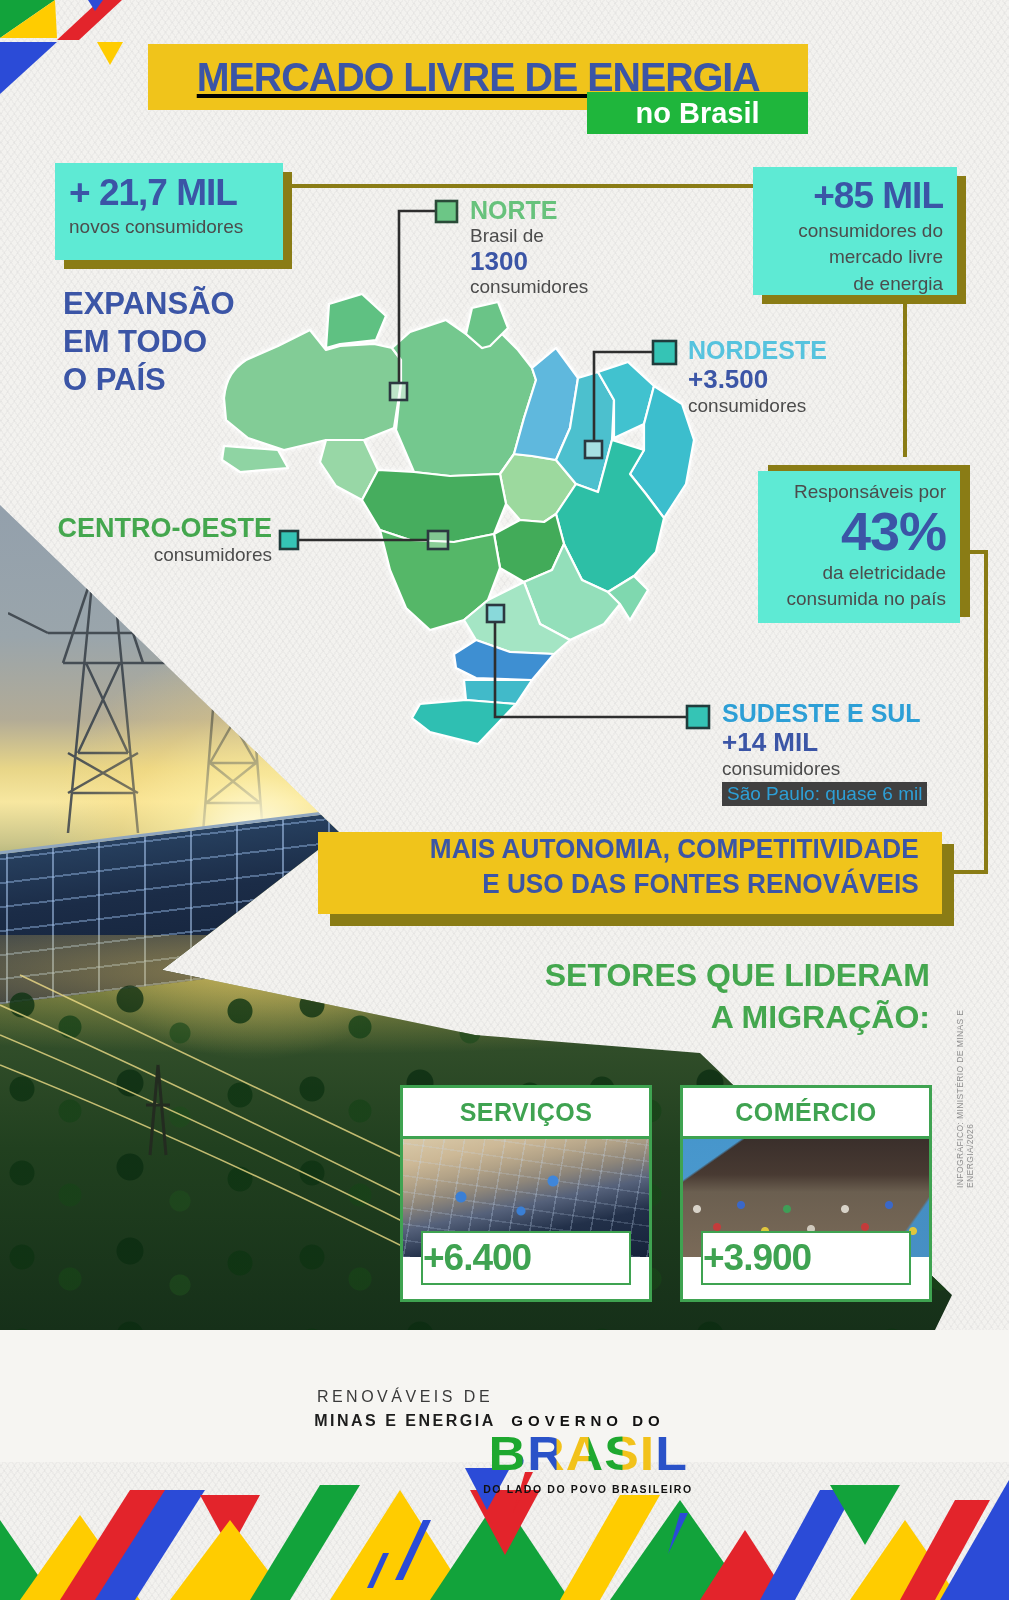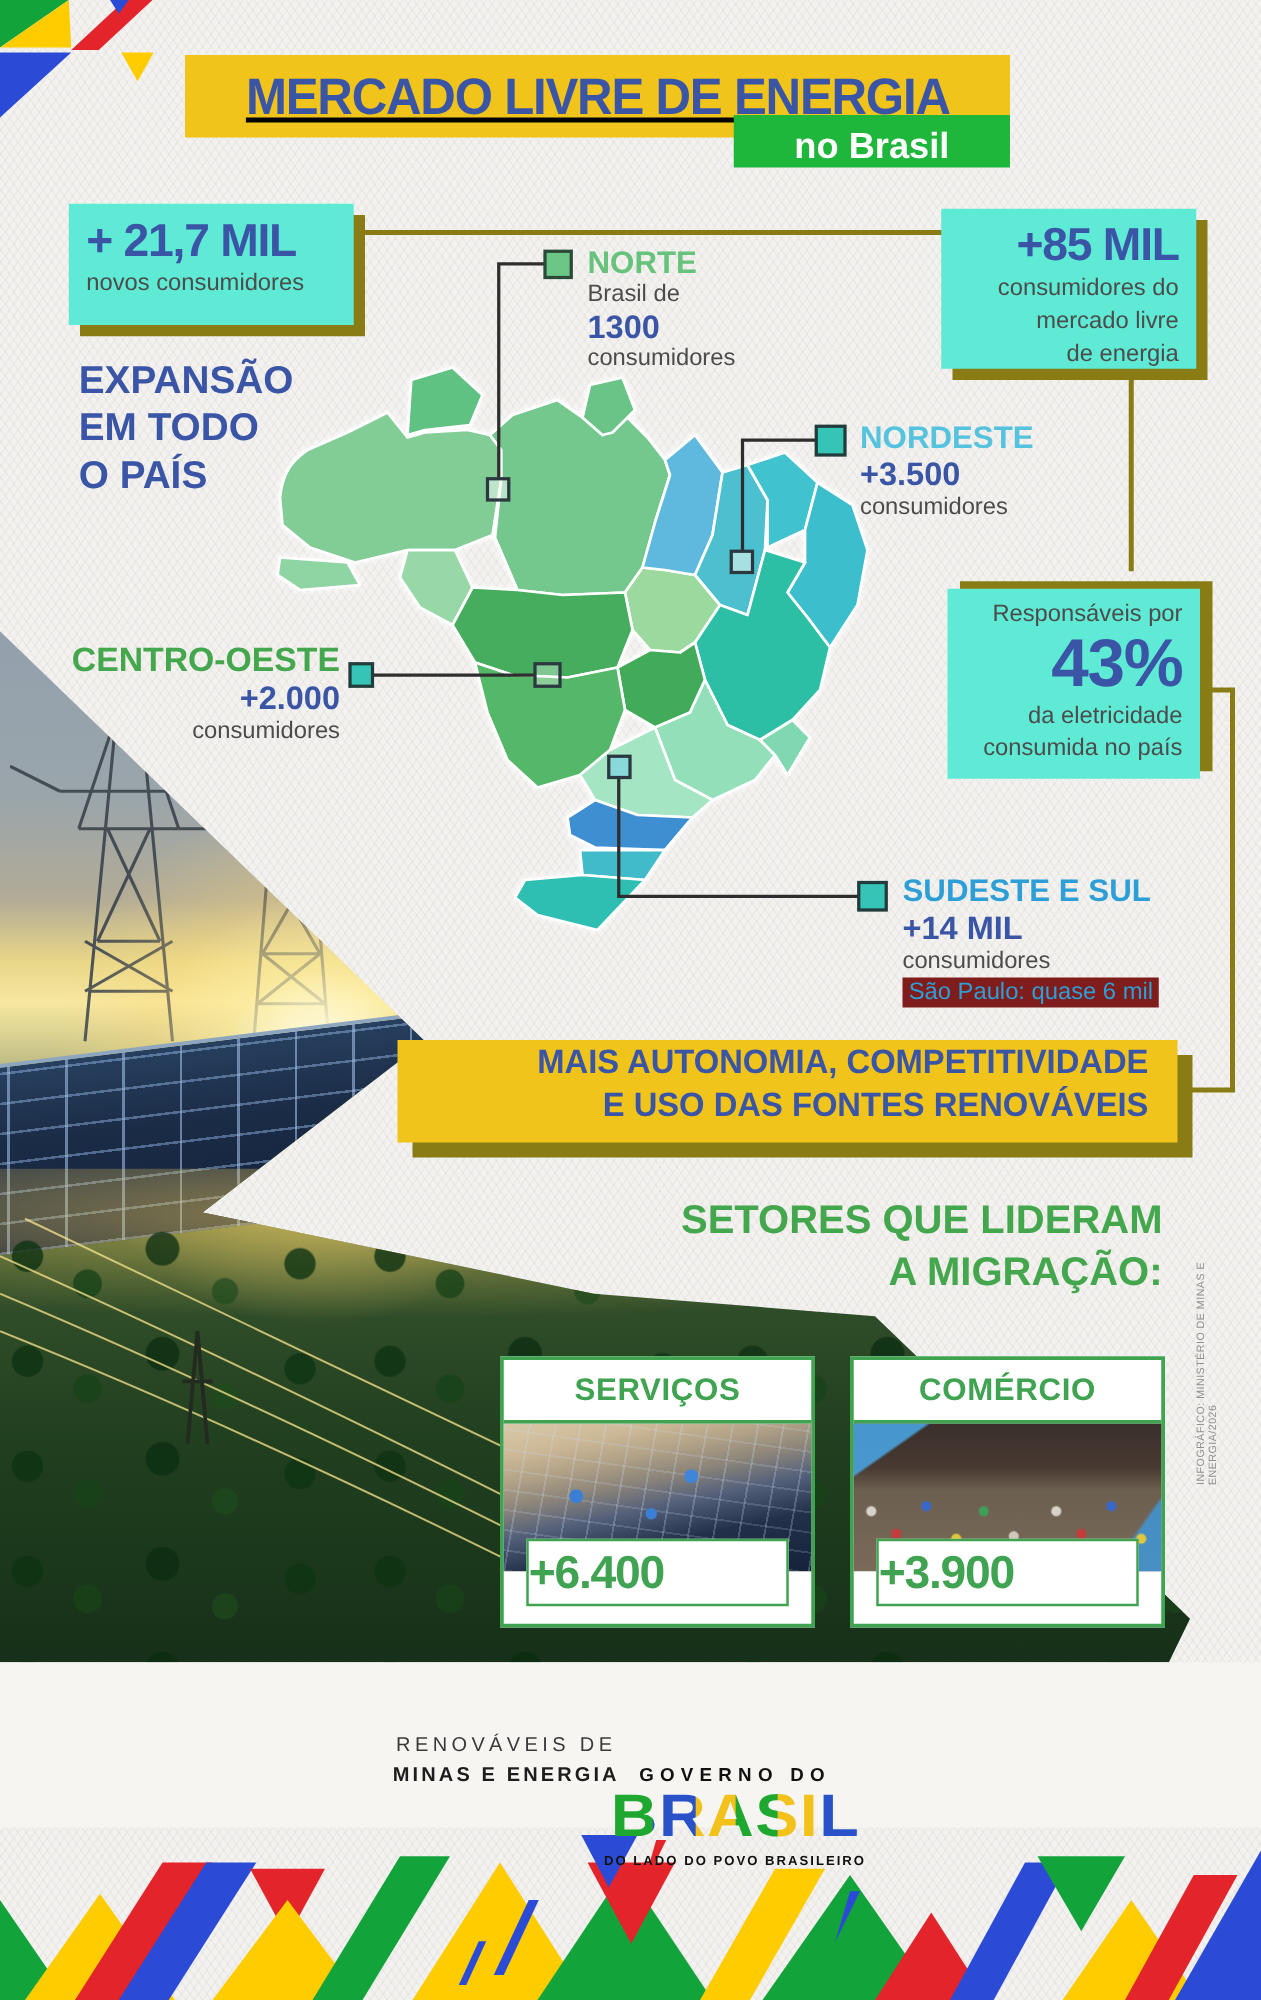--- a/index.html
+++ b/index.html
@@ -37,21 +37,21 @@
 
   
   .deco-top{left:0;top:0;z-index:5;}
   .deco-bottom{left:0;top:1458px;z-index:1;}
 
   
   .title-banner{left:148px;top:44px;width:660px;height:66px;background:#f0c41b;z-index:4;
     display:flex;align-items:center;justify-content:center;text-decoration:underline;}
   .title-banner span{font-size:41px;font-weight:800;color:#3b55a6;letter-spacing:-1px;transform:scaleX(.96);white-space:nowrap;}
   .sub-banner{left:587px;top:92px;width:221px;height:42px;background:#1fb63c;z-index:5;
-    display:flex;align-items:flex-end;justify-content:center;}
+    display:flex;align-items:center;justify-content:center;}
   .sub-banner span{font-size:29px;font-weight:800;color:#fff;}
 
   
   .ybox{background:#5eead4;z-index:4;}
   .yshadow{background:#8a7c15;z-index:3;}
   .box-new{left:55px;top:163px;width:228px;height:97px;padding:10px 14px;box-sizing:border-box;}
   .box-new .val{font-size:37px;font-weight:800;color:#3b55a6;letter-spacing:-1px;line-height:1.1;}
   .box-new .lab{font-size:19px;color:#4c4c4c;margin-top:2px;}
   .box-total{left:753px;top:167px;width:204px;height:128px;padding:8px 14px;box-sizing:border-box;text-align:right;}
   .box-total .val{font-size:37px;font-weight:800;color:#3b55a6;letter-spacing:-1px;line-height:1.15;}
@@ -74,21 +74,21 @@
   .rgn .val{font-size:26px;font-weight:800;color:#3b55a6;}
   .rgn .lab{font-size:19px;color:#4c4c4c;}
   .rgn-norte{left:470px;top:196px;}
   .rgn-norte .name{color:#67c27c;}
   .rgn-nordeste{left:688px;top:336px;}
   .rgn-nordeste .name{color:#56c3de;}
   .rgn-centro{left:40px;top:513px;width:232px;text-align:right;}
   .rgn-centro .name{color:#44a74e;font-size:27px;}
   .rgn-sudeste{left:722px;top:699px;}
   .rgn-sudeste .name{color:#2d9fd6;}
-  .rgn-sudeste .hl{display:inline-block;margin-top:3px;font-size:19px;color:#2d9fd6;background:#7f1d1d;padding:1px 5px;}
+  .rgn-sudeste .hl{display:inline-block;margin-top:3px;font-size:19px;color:#2d9fd6;background:#404040;padding:1px 5px;}
 
   
   .banner{left:318px;top:832px;width:624px;height:82px;background:#f0c41b;z-index:4;
     display:flex;justify-content:flex-end;}
   .banner span{font-size:27px;font-weight:800;color:#3b55a6;text-align:right;line-height:1.3;padding-right:24px;white-space:pre-line;transform:scaleX(.97);transform-origin:right;}
   .banner-shadow{left:330px;top:844px;width:624px;height:82px;}
 
   
   .sectors-heading{left:430px;top:955px;width:500px;z-index:4;text-align:right;font-size:32px;font-weight:800;color:#44a74e;line-height:1.3;white-space:pre-line;}
   .card{width:252px;background:#fff;border:3px solid #3fa351;z-index:4;box-sizing:border-box;padding-bottom:14px;}
@@ -258,21 +258,20 @@
   </div>
 
   <div class="abs rgn rgn-nordeste">
     <div class="name">NORDESTE</div>
     <div class="val">+3.500</div>
     <div class="lab">consumidores</div>
   </div>
 
   <div class="abs rgn rgn-centro">
     <div class="name">CENTRO-OESTE</div>
-    <div class="val">+2.000</div>
     <div class="lab">consumidores</div>
   </div>
 
   <div class="abs rgn rgn-sudeste">
     <div class="name">SUDESTE E SUL</div>
     <div class="val">+14 MIL</div>
     <div class="lab">consumidores</div>
     <div><span class="hl">São Paulo: quase 6 mil</span></div>
   </div>
 

